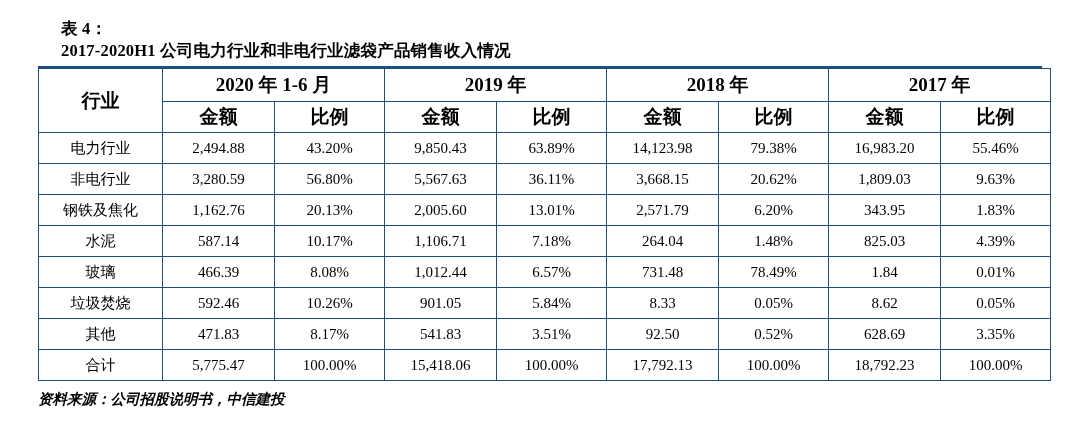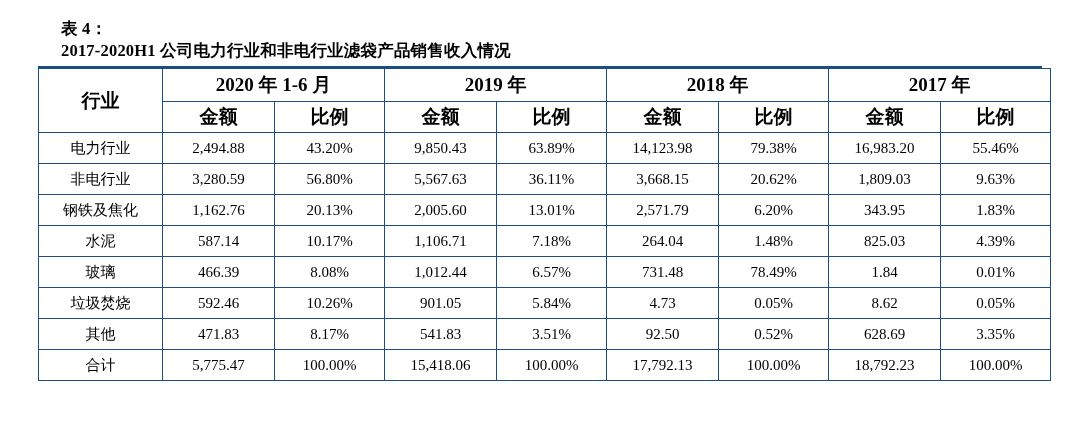--- a/index.html
+++ b/index.html
@@ -183,21 +183,21 @@
         <td>78.49%</td>
         <td>1.84</td>
         <td>0.01%</td>
       </tr>
       <tr>
         <td class="rowhead">垃圾焚烧</td>
         <td>592.46</td>
         <td>10.26%</td>
         <td>901.05</td>
         <td>5.84%</td>
-        <td>4.73</td>
+        <td>8.33</td>
         <td>0.05%</td>
         <td>8.62</td>
         <td>0.05%</td>
       </tr>
       <tr>
         <td class="rowhead">其他</td>
         <td>471.83</td>
         <td>8.17%</td>
         <td>541.83</td>
         <td>3.51%</td>
@@ -213,14 +213,15 @@
         <td>15,418.06</td>
         <td>100.00%</td>
         <td>17,792.13</td>
         <td>100.00%</td>
         <td>18,792.23</td>
         <td>100.00%</td>
       </tr>
     </tbody>
   </table>
 
+  <div class="source">资料来源：公司招股说明书，中信建投</div>
 
 </div>
 
 </body></html>

